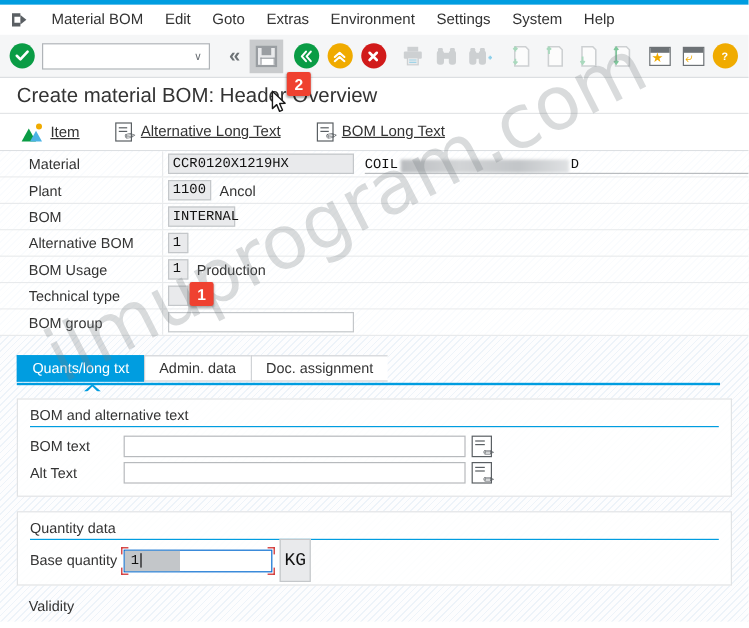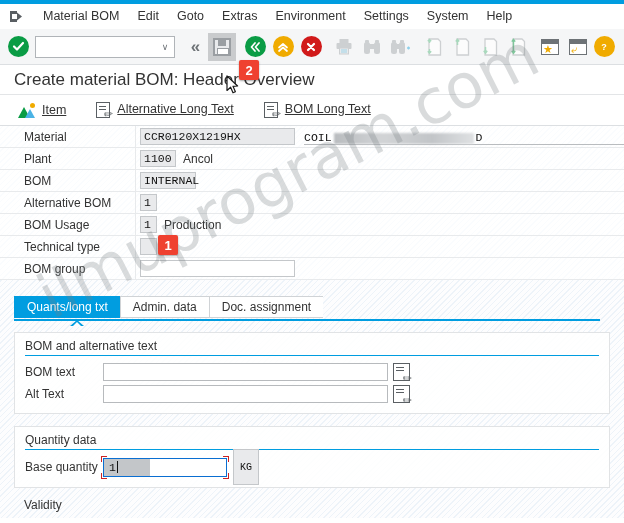--- a/index.html
+++ b/index.html
@@ -438,21 +438,21 @@
   .corner.bl { bottom: -2px; left: -2px; border-bottom-width: 1.5px; border-left-width: 1.5px; }
   .corner.br { bottom: -2px; right: -2px; border-bottom-width: 1.5px; border-right-width: 1.5px; }
   .unit-box {
     margin-left: 6px;
     height: 19px;
     min-width: 26px;
     background: #e9eaec;
     border: 1px solid #c4c7ca;
     display: flex; align-items: center; justify-content: center;
     font-family: "Liberation Mono", monospace;
-    font-size: 10px;
+    font-size: 15px;
     color: #111;
     padding: 17px 3px;
   }
 
   .validity {
     margin: 10px 0 0 24px;
     font-size: 12px;
     color: #333;
   }
 

